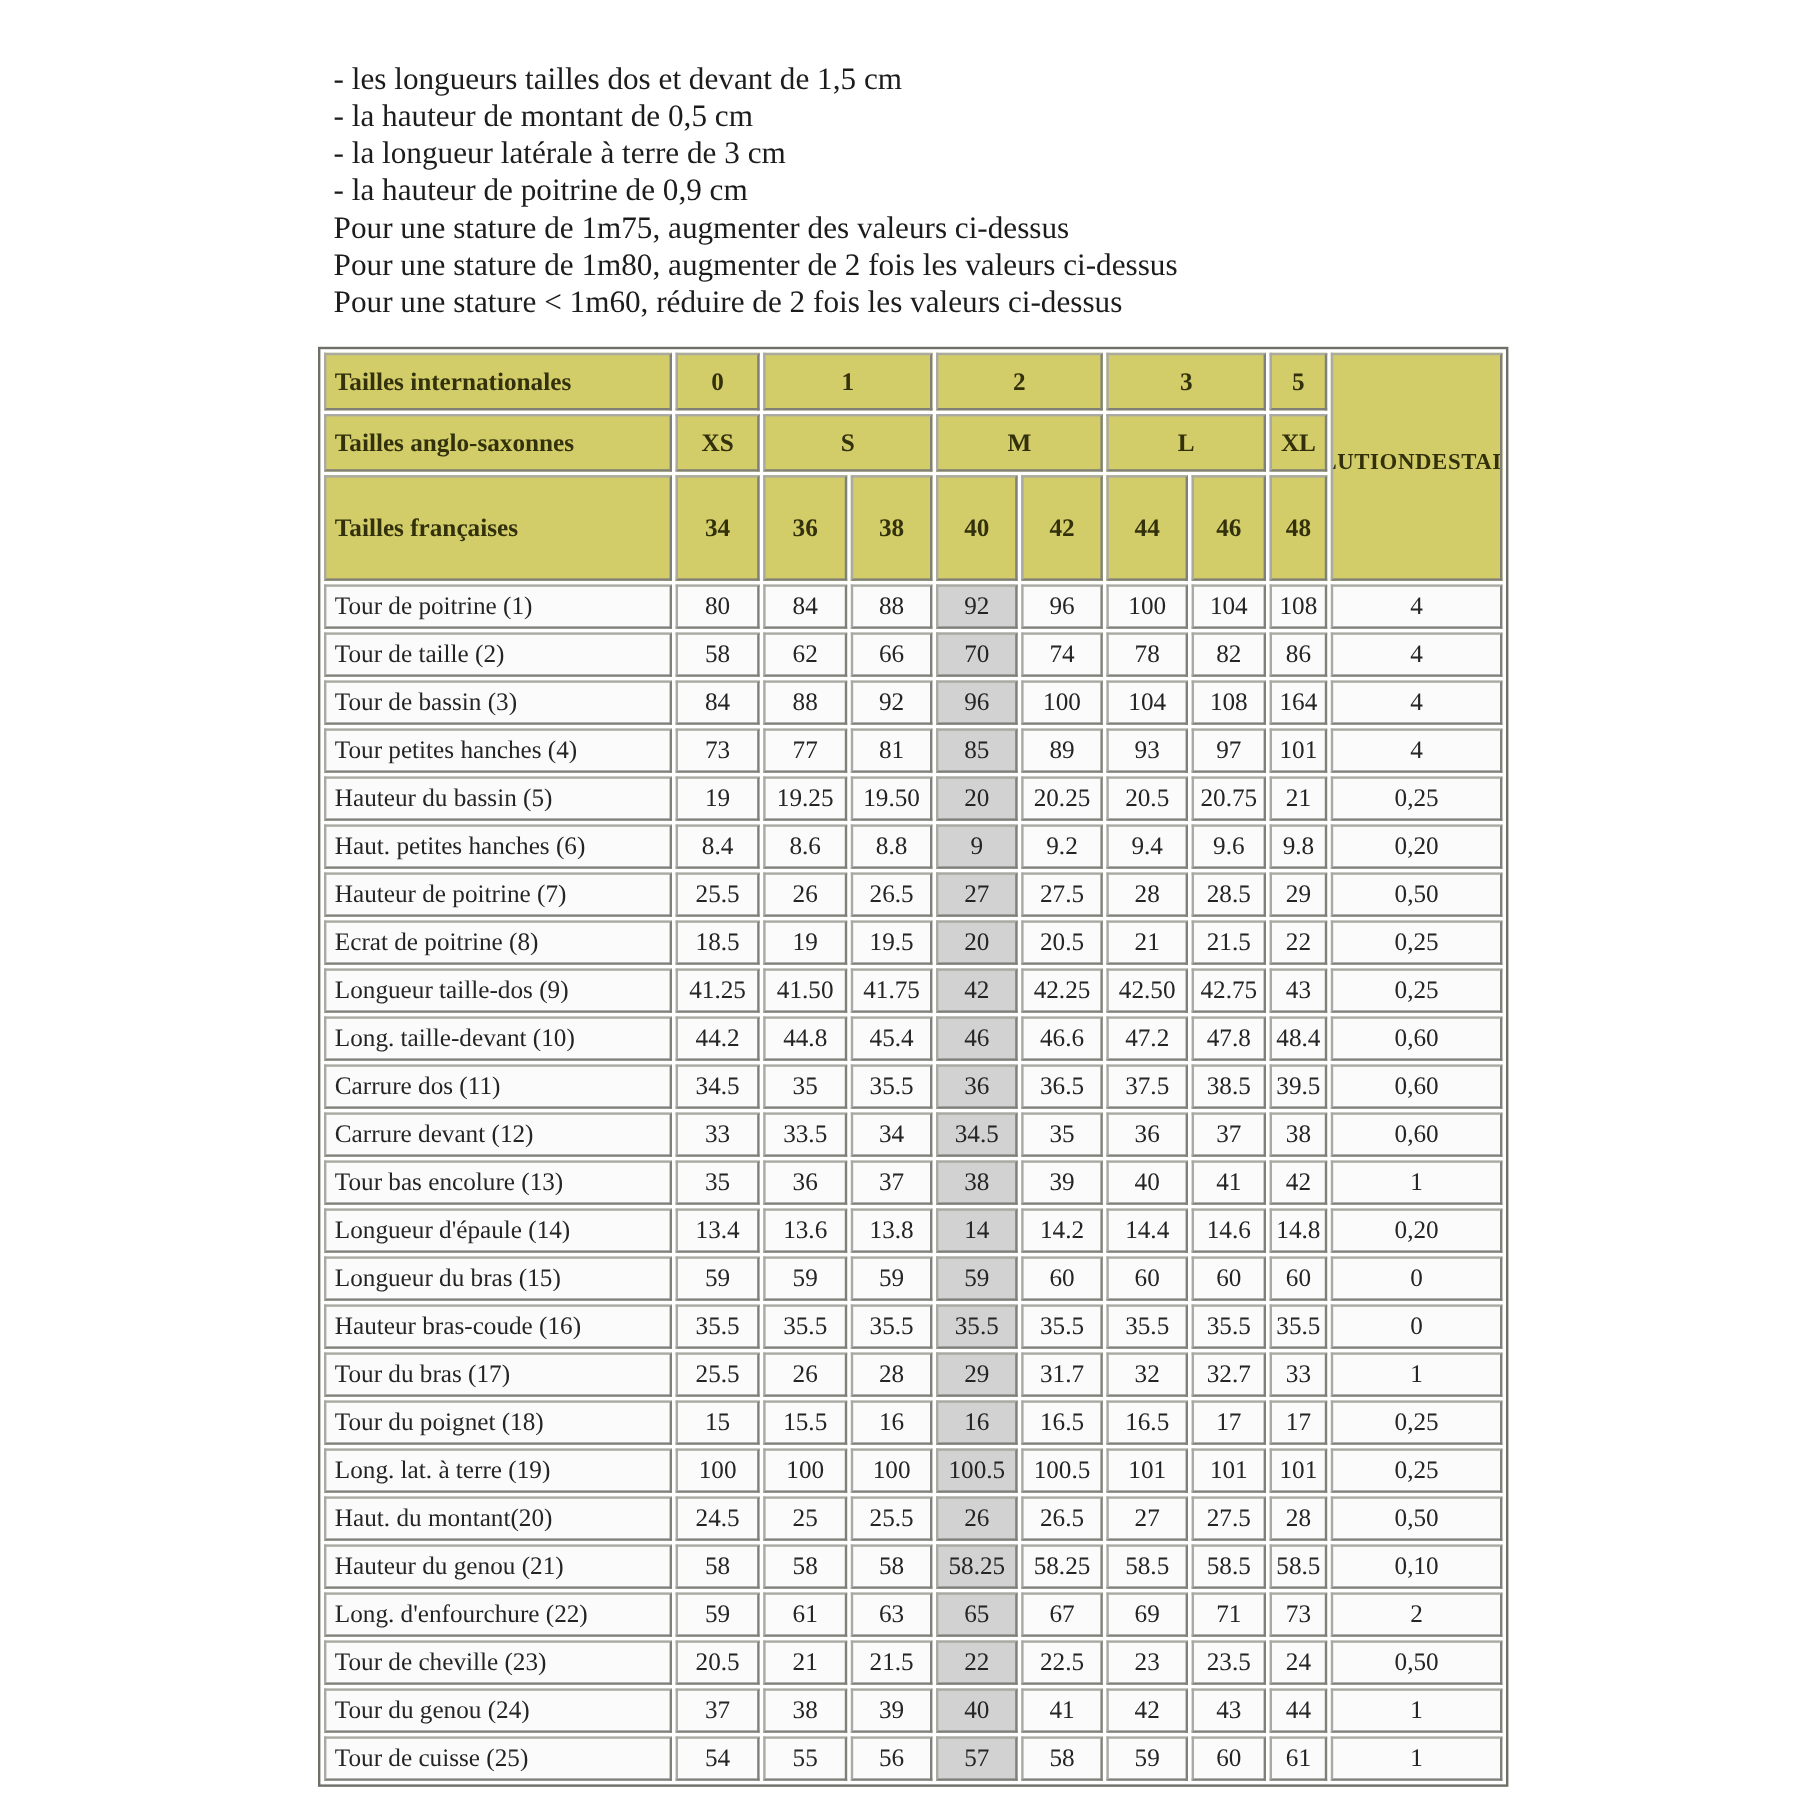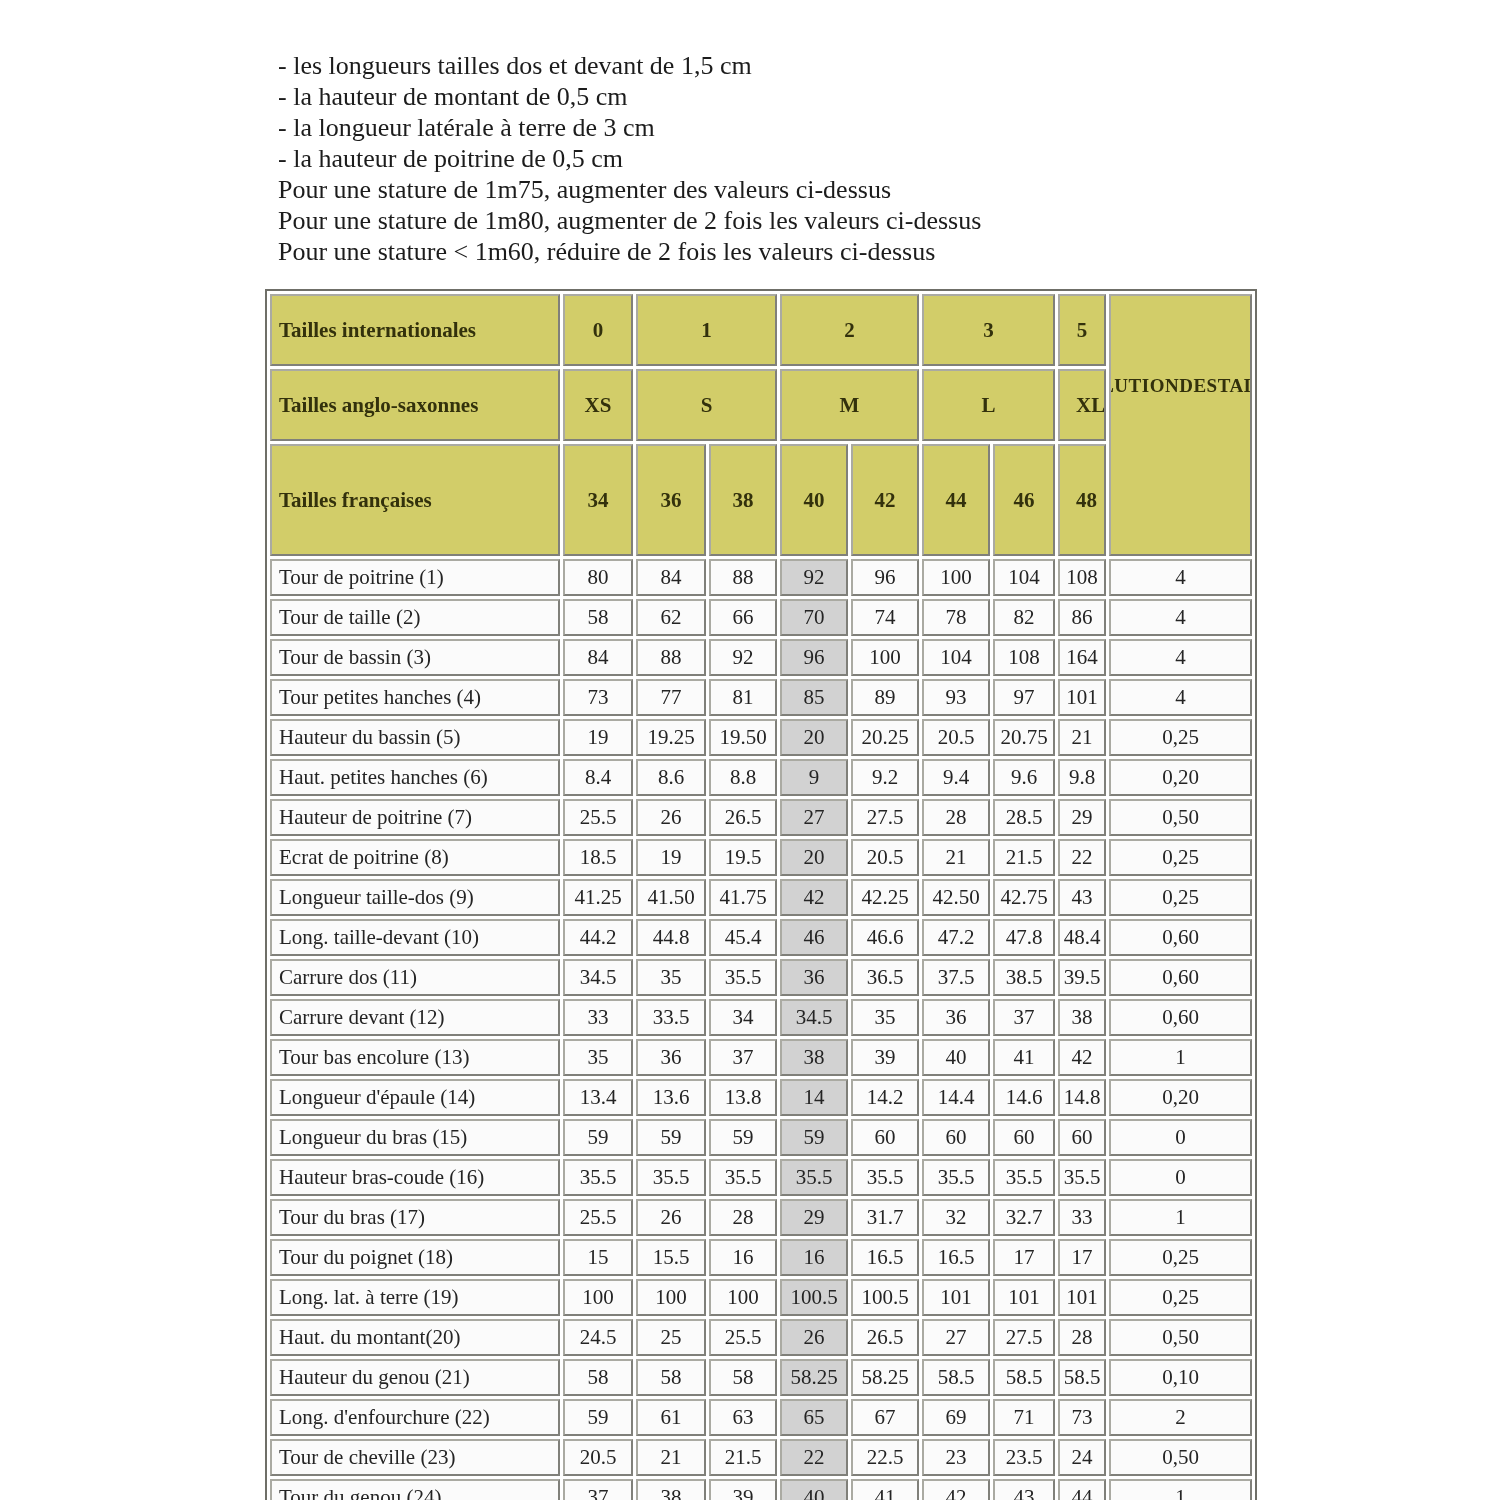--- a/index.html
+++ b/index.html
@@ -43,21 +43,21 @@
     border-color: #aaaaa2 #80807a #80807a #aaaaa2;
     overflow: hidden;
     white-space: nowrap;
   }
   .size-table thead th {
     background: var(--header-bg, #d2cd69);
     color: var(--header-text, #33310c);
     font-weight: bold;
     text-align: center;
     height: 36px;
-    padding: 16px;
+    padding: 4px;
   }
   .size-table thead tr.fr-row th { height: 76px; }
   .size-table thead th.lbl {
     text-align: left;
     padding-left: 7px;
   }
   .size-table td {
     background: var(--cell-bg, #fbfbfb);
     color: #242424;
     text-align: center;
@@ -87,21 +87,21 @@
 </style>
 </head>
 <body>
 
 <div class="page">
 
   <div class="intro">
     <div class="intro-line">- les longueurs tailles dos et devant de 1,5 cm</div>
     <div class="intro-line">- la hauteur de montant de 0,5 cm</div>
     <div class="intro-line">- la longueur latérale à terre de 3 cm</div>
-    <div class="intro-line">- la hauteur de poitrine de 0,5 cm</div>
+    <div class="intro-line">- la hauteur de poitrine de 0,9 cm</div>
     <div class="intro-line">Pour une stature de 1m75, augmenter des valeurs ci-dessus</div>
     <div class="intro-line">Pour une stature de 1m80, augmenter de 2 fois les valeurs ci-dessus</div>
     <div class="intro-line">Pour une stature &lt; 1m60, réduire de 2 fois les valeurs ci-dessus</div>
   </div>
 
   <table class="size-table">
     <colgroup>
       <col style="width:290px">
       <col style="width:70px">
       <col style="width:70px">

